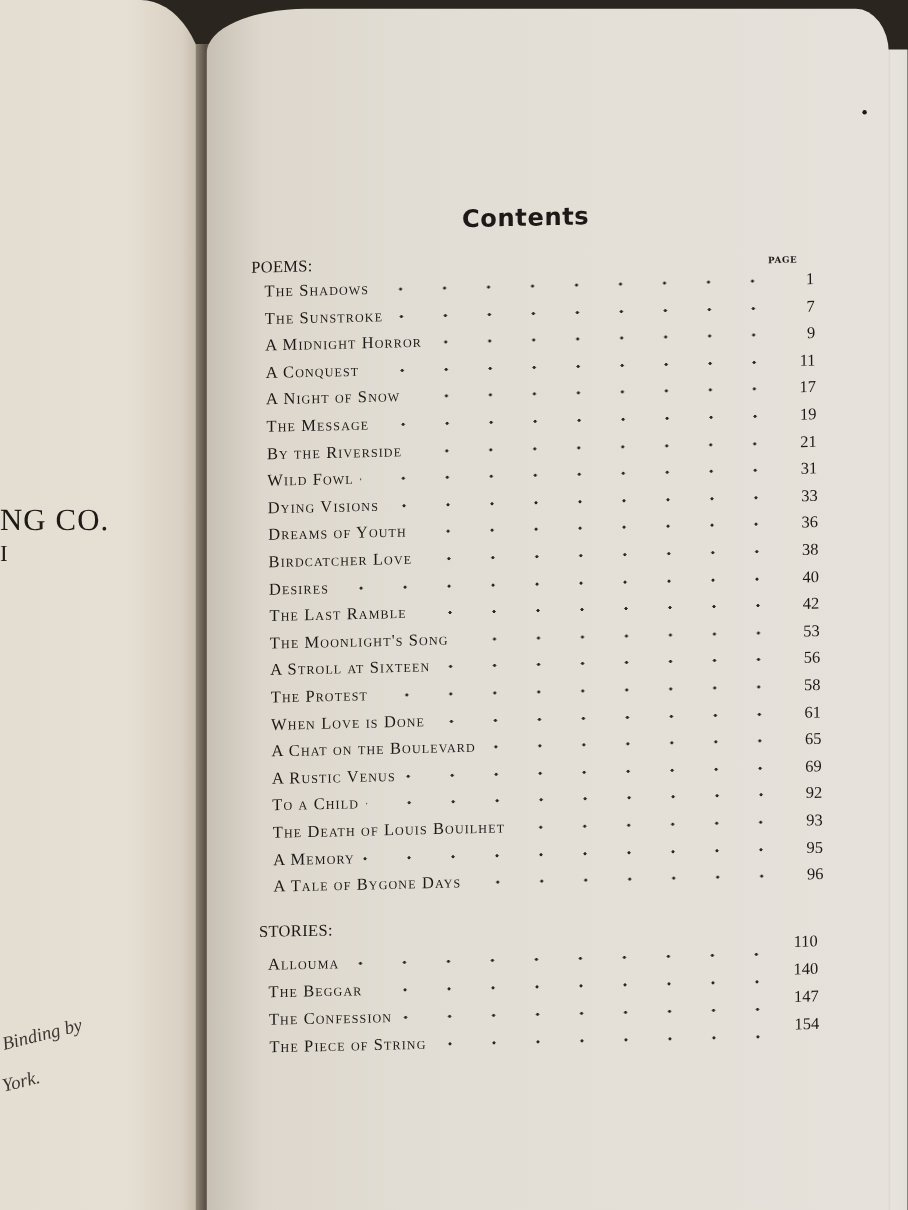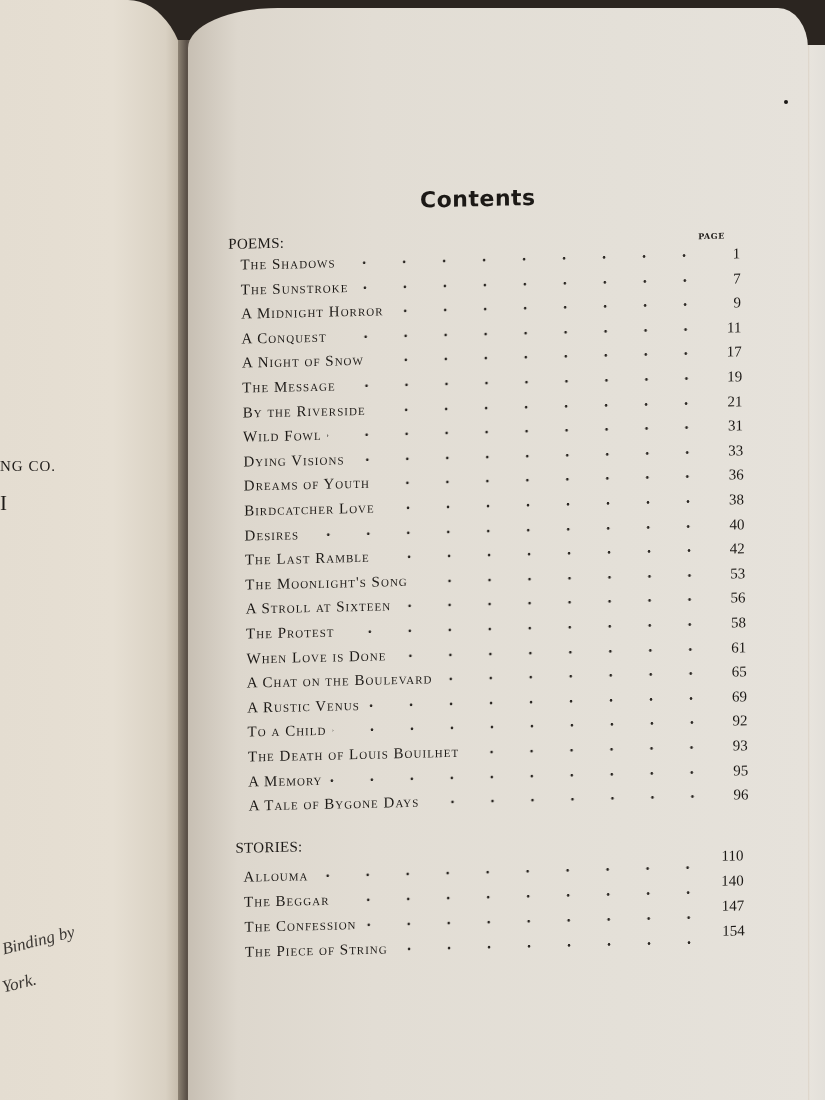--- a/index.html
+++ b/index.html
@@ -22,21 +22,21 @@
     position:absolute; left:188px; top:8px; width:620px; height:1092px;
     background:linear-gradient(90deg,#c7bfb3 0%,#ddd7cd 8%,#e2ddd4 30%,#e4e0d8 70%,#e6e2db 100%);
     border-top-left-radius:90px 40px;
     border-top-right-radius:30px 40px;
   }
   .right-edge {
     position:absolute; left:805px; top:45px; width:20px; height:1055px;
     background:linear-gradient(90deg,#c9b8a4 0%,#e8e4dd 25%,#e3e0da 100%);
   }
   .left-text { position:absolute; color:#1d1a17; }
-  .pub-line1 { left:0; top:458px; font-size:15px; font-family:"Liberation Serif", serif; letter-spacing:1px; }
+  .pub-line1 { left:0; top:458px; font-size:28px; font-family:"Liberation Serif", serif; letter-spacing:1px; }
   .pub-line2 { left:0; top:491px; font-size:21px; font-family:"Liberation Serif", serif; }
   .binding1 { left:0; top:940px; font-size:17px; font-style:italic; font-family:"Liberation Serif", serif; transform:rotate(-14deg); transform-origin:left top; color:#3a3632; }
   .binding2 { left:0; top:978px; font-size:17px; font-style:italic; font-family:"Liberation Serif", serif; transform:rotate(-14deg); transform-origin:left top; color:#3a3632; }
 
   .toc {
     position:absolute; left:222px; top:190px; width:560px;
     transform:rotate(-1.3deg) skewX(-1deg); transform-origin:left top;
     color:#1c1916;
   }
   .toc-title {

